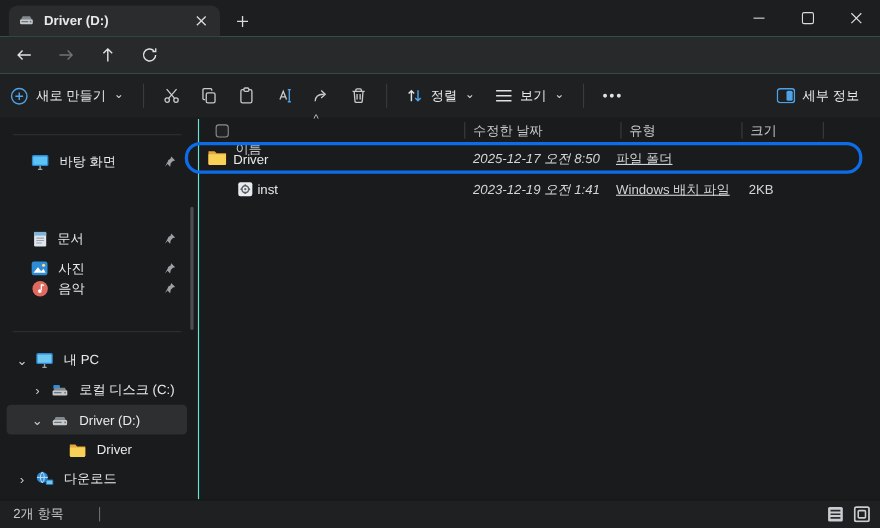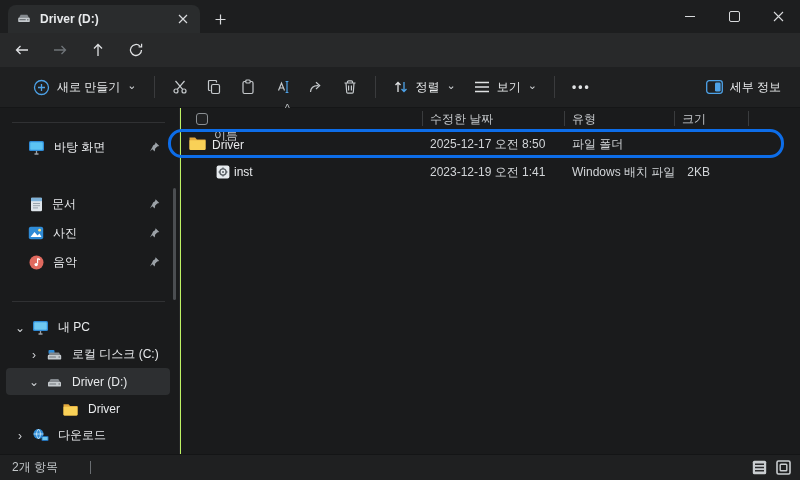--- a/index.html
+++ b/index.html
@@ -1,16 +1,16 @@
 <!DOCTYPE html>
 <html><head>
 <meta charset="utf-8">
 <style>
   html,body{margin:0;padding:0;background:#101112;}
-  .window{position:relative;width:800px;height:480px;background:#bef264;overflow:hidden;
+  .window{position:relative;width:800px;height:480px;background:#5eead4;overflow:hidden;
           font-family:"Liberation Sans","DejaVu Sans",sans-serif;font-size:12px;color:#e8eaec;
           outline:1px solid #3a3b3c;}
   
   .titlebar{position:absolute;left:0;top:0;right:0;height:33px;background:#1d1e1f;}
   .tab{position:absolute;left:8px;top:5px;width:192px;height:28px;background:#2a2c2d;
        border-radius:8px 8px 0 0;display:flex;align-items:center;padding:0 8px;box-sizing:border-box;}
   .tab-title{font-weight:bold;font-size:12px;margin-left:8px;flex:1;white-space:nowrap;overflow:hidden;}
   .tab-close{width:18px;height:18px;display:flex;align-items:center;justify-content:center;border-radius:4px;}
   .newtab{position:absolute;left:208px;top:8px;width:24px;height:22px;display:flex;align-items:center;justify-content:center;border-radius:4px;}
   .wincontrols{position:absolute;right:0;top:0;height:32px;display:flex;}
@@ -23,21 +23,21 @@
   .field{position:absolute;top:37px;height:26px;background:#323334;border:1px solid #3d3e40;border-radius:4px;box-sizing:border-box;display:flex;align-items:center;}
   .breadcrumb-field{left:166px;width:442px;padding:0 10px;gap:7px;}
   .crumb{white-space:nowrap;}
   .chev{color:#b9bdc0;font-size:13px;line-height:1;transform:translateY(-1px);}
   .search-field{left:616px;width:176px;padding:0 28px 0 10px;}
   .search-field input{background:transparent;border:0;outline:0;color:#e8eaec;font:12px "Liberation Sans",sans-serif;width:100%;}
   .search-field input::placeholder{color:#cfd2d5;opacity:1;}
   .search-ic{position:absolute;right:9px;top:5px;}
   
   .toolbar{position:absolute;left:0;top:67px;right:0;height:41px;background:#1f2021;border-bottom:1px solid #151617;
-           display:flex;align-items:center;padding:0 24px;box-sizing:border-box;}
+           display:flex;align-items:center;padding:0 0;box-sizing:border-box;}
   .tbtn{display:flex;align-items:center;gap:7px;padding:0 9px;height:34px;border-radius:4px;white-space:nowrap;}
   .tico{width:34px;height:34px;display:flex;align-items:center;justify-content:center;border-radius:4px;}
   .tsep{width:1px;height:22px;background:#3a3b3d;margin:0 8px;}
   .caret{color:#cfd2d5;font-size:11px;transform:translateY(-2px);}
   .details-btn{position:absolute;right:10px;top:3px;}
   .dots{letter-spacing:2px;color:#e0e2e4;font-weight:bold;}
   
   .sidebar{position:absolute;left:0;top:108px;width:180px;bottom:25px;background:#1a1b1c;border-right:1px solid #262728;box-sizing:border-box;}
   .side-sep{position:absolute;left:12px;right:14px;height:1px;background:#303133;}
   .side-item{position:absolute;left:6px;width:164px;display:flex;align-items:center;border-radius:4px;box-sizing:border-box;}
@@ -47,23 +47,23 @@
   .tchev{width:12px;display:flex;justify-content:center;color:#cfd2d5;font-size:12px;}
   .sb-scroll{position:absolute;right:3px;top:80px;width:3px;height:112px;background:#4b4e51;border-radius:2px;}
   
   .main{position:absolute;left:181px;top:108px;right:0;bottom:25px;background:#1a1b1c;}
   .hdr{position:absolute;top:0;height:22px;color:#c7cacd;display:flex;align-items:center;}
   .colsep{position:absolute;top:3px;width:1px;height:15px;background:#3a3c3e;}
   .checkbox{position:absolute;left:15px;top:5px;width:12px;height:12px;border:1px solid #8b8f93;border-radius:3px;background:#202122;box-sizing:border-box;}
   .sortglyph{position:absolute;left:104px;top:-5px;color:#c7cacd;font-size:10px;}
   .row{position:absolute;left:0;right:0;display:flex;align-items:center;}
   .cell{position:absolute;white-space:nowrap;}
-  .c-date{left:249px;color:#d2d5d8;}
-  .c-type{left:391px;color:#d2d5d8;}
-  .c-size{left:493px;width:36px;text-align:right;color:#d2d5d8;}
+  .c-date{left:249px;color:#d2d5d8;font-style:italic;}
+  .c-type{left:379px;color:#d2d5d8;text-decoration:underline;}
+  .c-size{left:493px;width:36px;text-align:center;color:#d2d5d8;}
   
   .annotation{position:absolute;left:168px;top:129px;width:616px;height:29px;border:3px solid #0d6de8;border-radius:14px;box-sizing:border-box;pointer-events:none;z-index:50;}
   
   .statusbar{position:absolute;left:0;right:0;bottom:0;height:25px;background:#1f2021;border-top:1px solid #141516;display:flex;align-items:center;gap:22px;}
   .status-text{margin-left:12px;color:#c3c7ca;}
   .status-div{width:1px;height:13px;background:#6a6e72;margin-left:10px;}
   .viewbtns{position:absolute;right:6px;top:2px;display:flex;gap:3px;}
   .vbtn{width:21px;height:21px;display:flex;align-items:center;justify-content:center;border-radius:3px;}
   svg{display:block;}
 </style>
@@ -257,36 +257,36 @@
             <path d="M6.5 14h4M8.5 11v3" stroke="#9aa0a6" stroke-width="1.3"></path>
           </svg>
         </span>
       <span class="side-label">바탕 화면</span>
       <span class="pin">
           <svg width="11" height="11" viewBox="0 0 12 12">
             <path d="M7.2 0.8 11.2 4.8 9 5.4 6.8 7.6 6.2 11 3.6 8.4 1 11 3.6 6.4 4.4 4.4 6.6 3z" fill="#9ba1a6"></path>
           </svg>
         </span>
     </div>
-    <div class="side-item" style="top:82px;height:28px;padding-left:24px;">
+    <div class="side-item" style="top:95px;height:28px;padding-left:24px;">
       <span>
           <svg width="13" height="15" viewBox="0 0 13 15">
             <rect x="1" y="0.8" width="11" height="13.4" rx="1.2" fill="#dfe5ea"></rect>
             <rect x="1" y="0.8" width="11" height="3.4" fill="#7fb2d9"></rect>
             <path d="M3 6.5h7M3 8.7h7M3 10.9h5" stroke="#9aa4ad" stroke-width="1"></path>
           </svg>
         </span>
       <span class="side-label">문서</span>
       <span class="pin">
           <svg width="11" height="11" viewBox="0 0 12 12">
             <path d="M7.2 0.8 11.2 4.8 9 5.4 6.8 7.6 6.2 11 3.6 8.4 1 11 3.6 6.4 4.4 4.4 6.6 3z" fill="#9ba1a6"></path>
           </svg>
         </span>
     </div>
-    <div class="side-item" style="top:111px;height:28px;padding-left:22px;font-family:Liberation Mono, monospace;">
+    <div class="side-item" style="top:122px;height:28px;padding-left:22px;font-family:Liberation Mono, monospace;">
       <span>
           <svg width="16" height="14" viewBox="0 0 16 14">
             <rect x="0.8" y="0.8" width="14.4" height="12.4" rx="2" fill="#2f8bd6"></rect>
             <path d="M2.5 11 6.5 6l3 3.6L11.5 7.4 13.5 11z" fill="#fff"></path>
             <circle cx="11.6" cy="4.2" r="1.4" fill="#ffe27a"></circle>
           </svg>
         </span>
       <span class="side-label">사진</span>
       <span class="pin">
           <svg width="11" height="11" viewBox="0 0 12 12">

